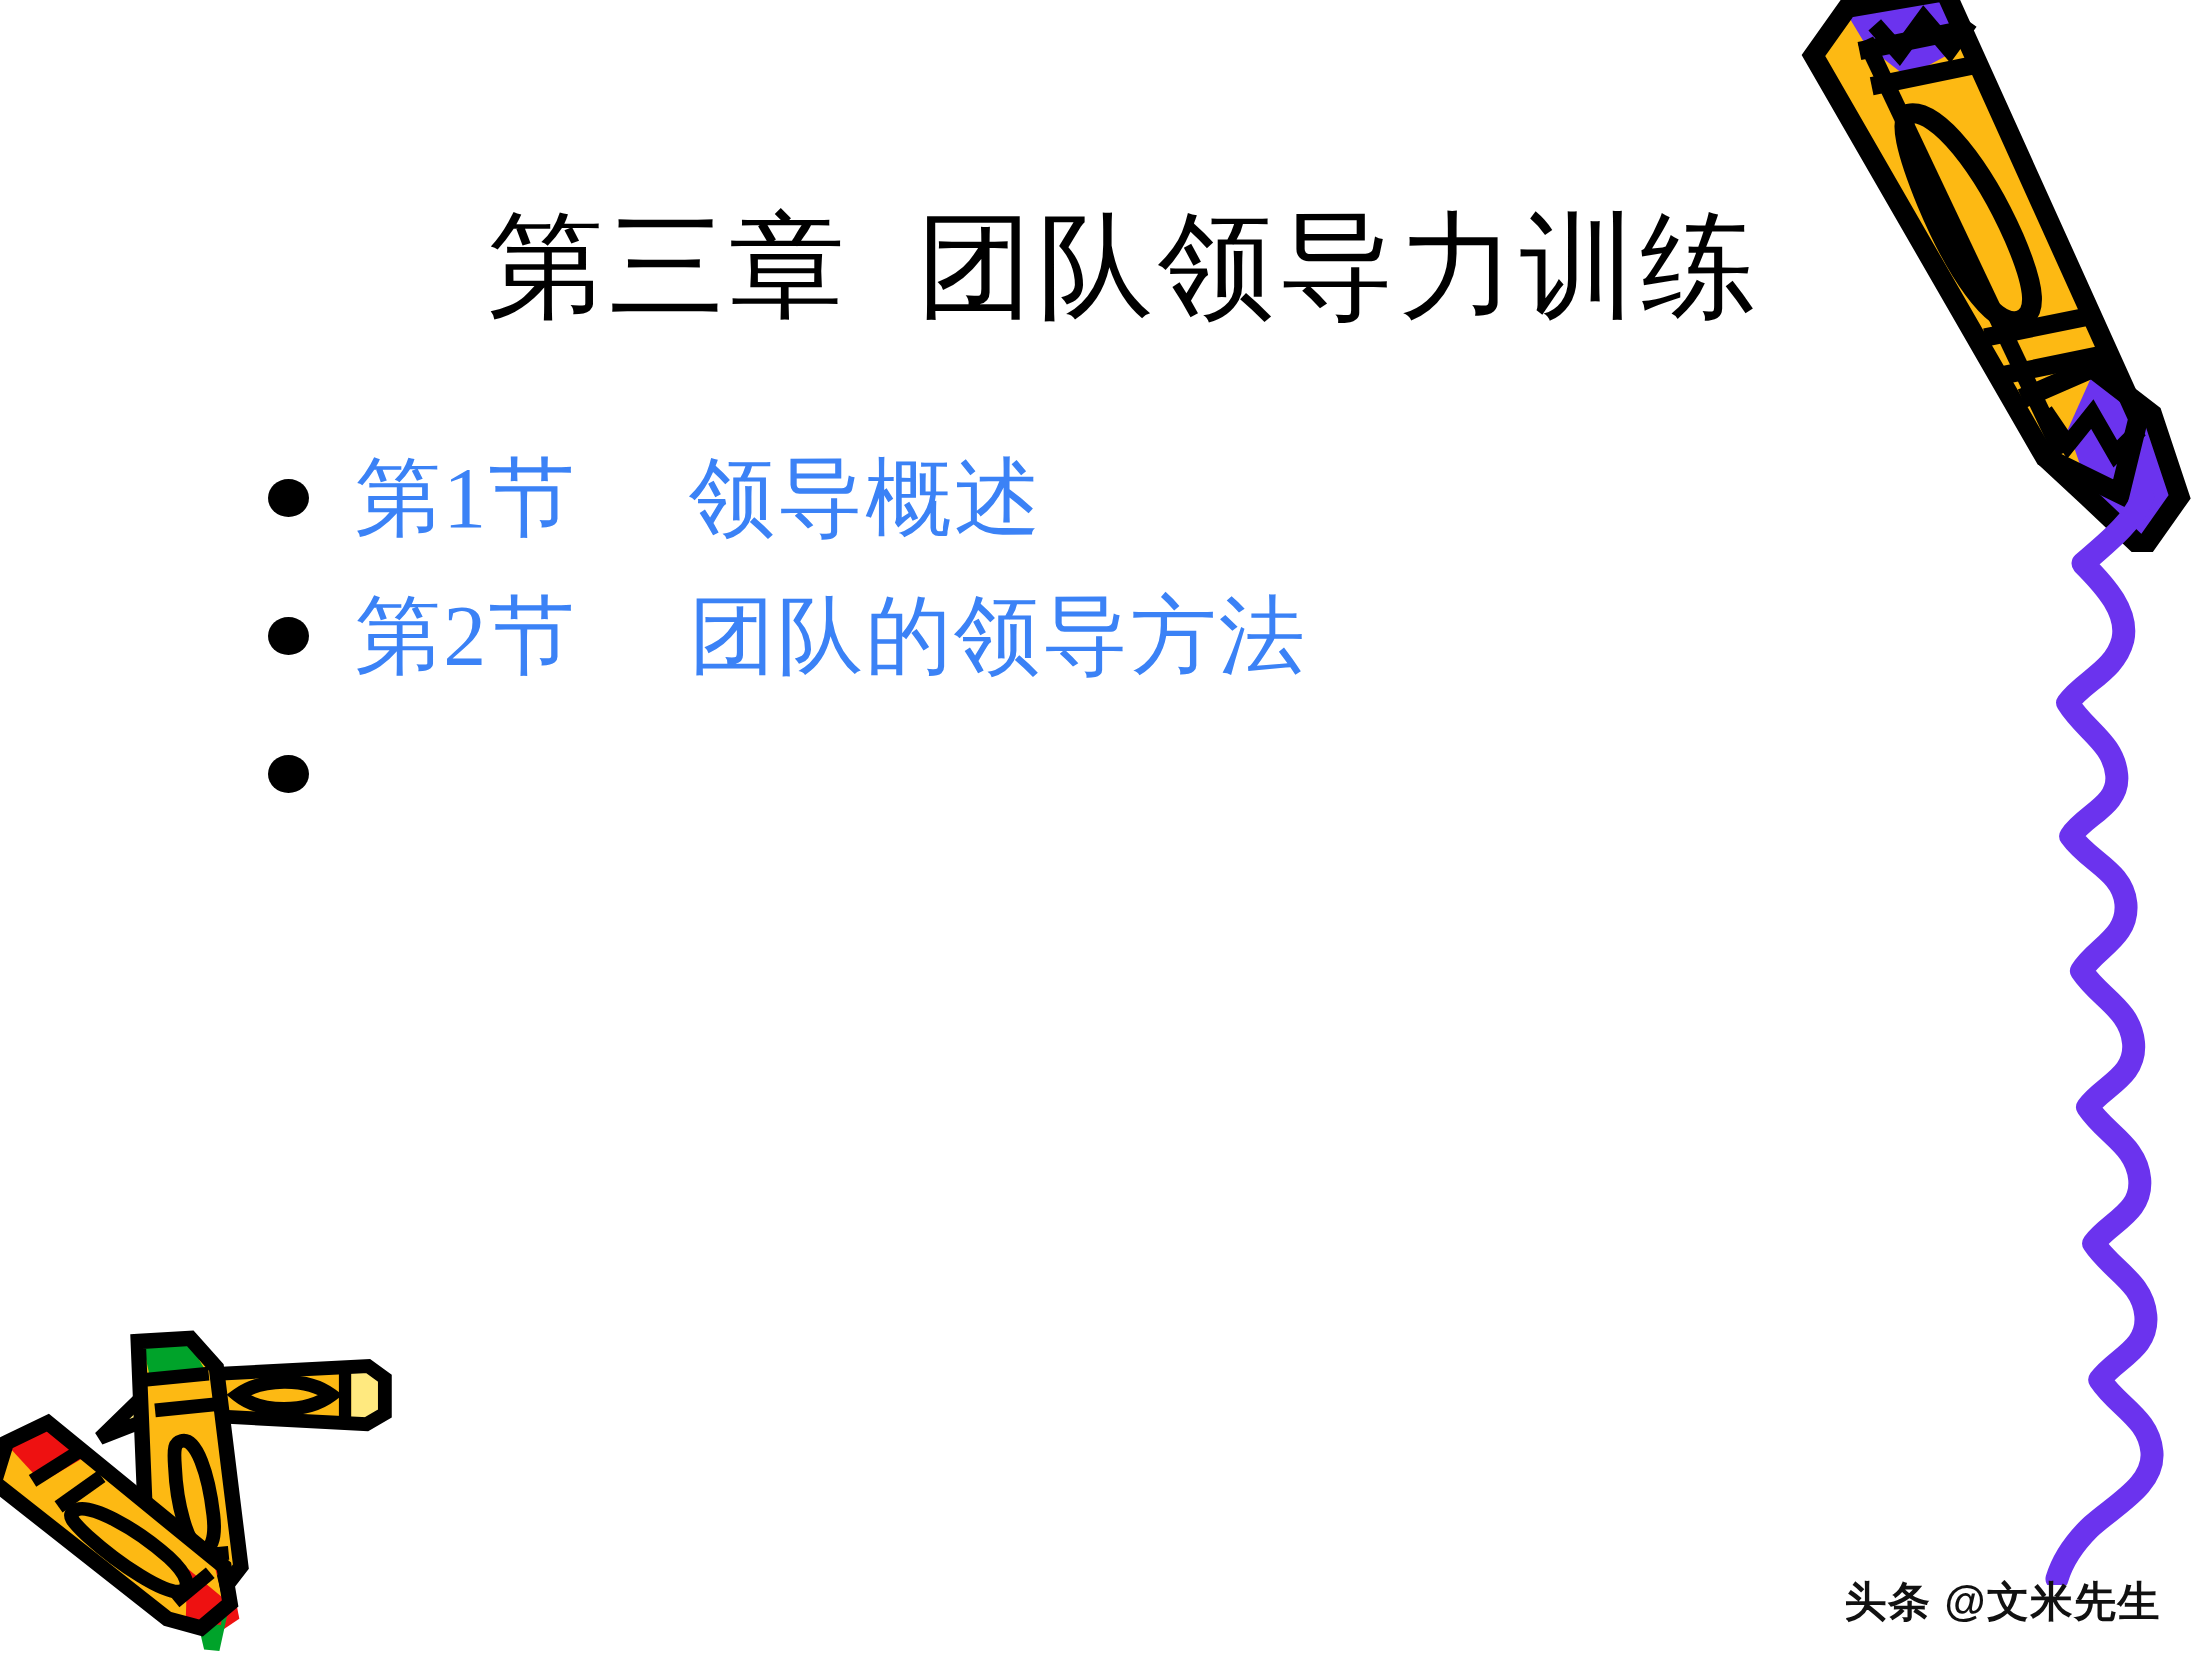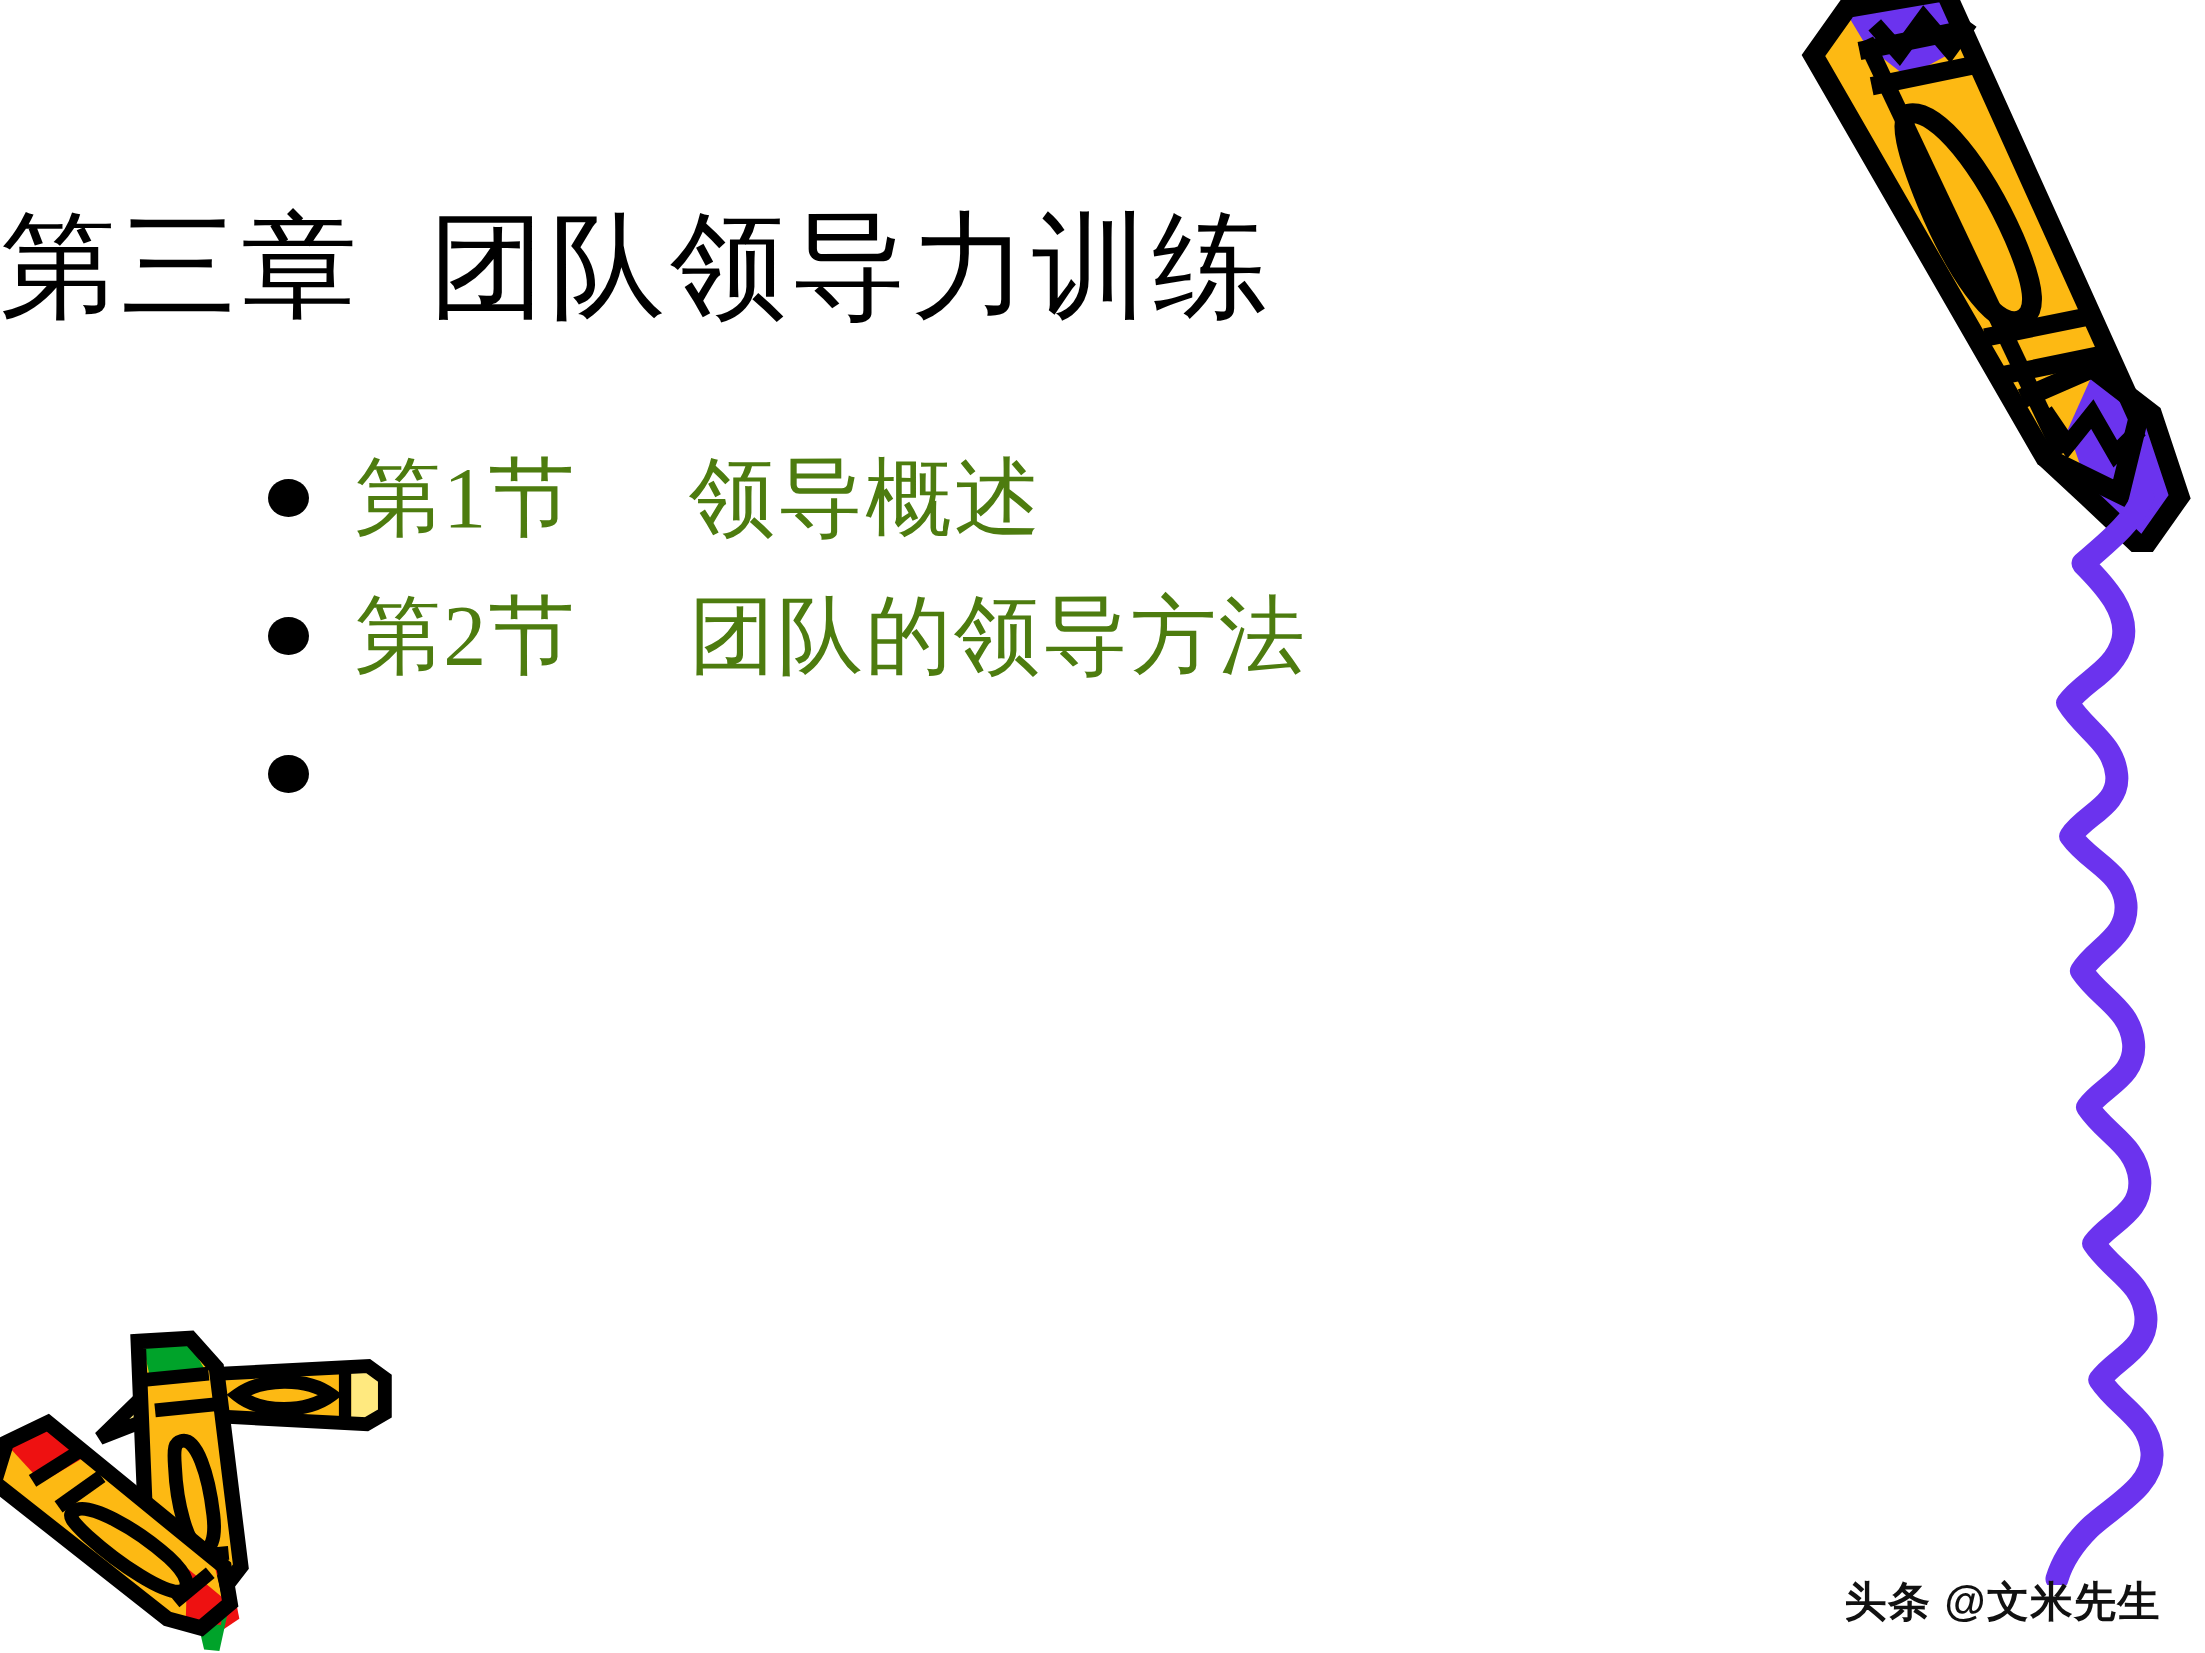--- a/index.html
+++ b/index.html
@@ -15,21 +15,21 @@
     overflow: hidden;
     font-family: "Liberation Serif", "DejaVu Serif", serif;
   }
 
   
   #slide-title {
     position: absolute;
     left: 0;
     top: 195px;
     width: 1761px;
-    text-align: left;
+    text-align: right;
     font-family: "Liberation Serif", "DejaVu Serif", serif;
     font-size: 116px;
     line-height: 1.25;
     color: #000000;
     letter-spacing: 4.6px;
     white-space: pre;
   }
 
   
   #bullet-list {
@@ -48,21 +48,21 @@
     height: 38px;
     border-radius: 50%;
     background: #000000;
     flex: 0 0 auto;
     margin-right: 46px;
   }
   .bullet-text {
     font-family: "Liberation Serif", "DejaVu Serif", serif;
     font-size: 86px;
     line-height: 1;
-    color: #4d7c0f;
+    color: #3b82f6;
     letter-spacing: 2.3px;
     white-space: pre;
   }
 
   
   #watermark {
     position: absolute;
     right: 44px;
     bottom: 24.5px;
     font-family: "Liberation Sans", "DejaVu Sans", sans-serif;

